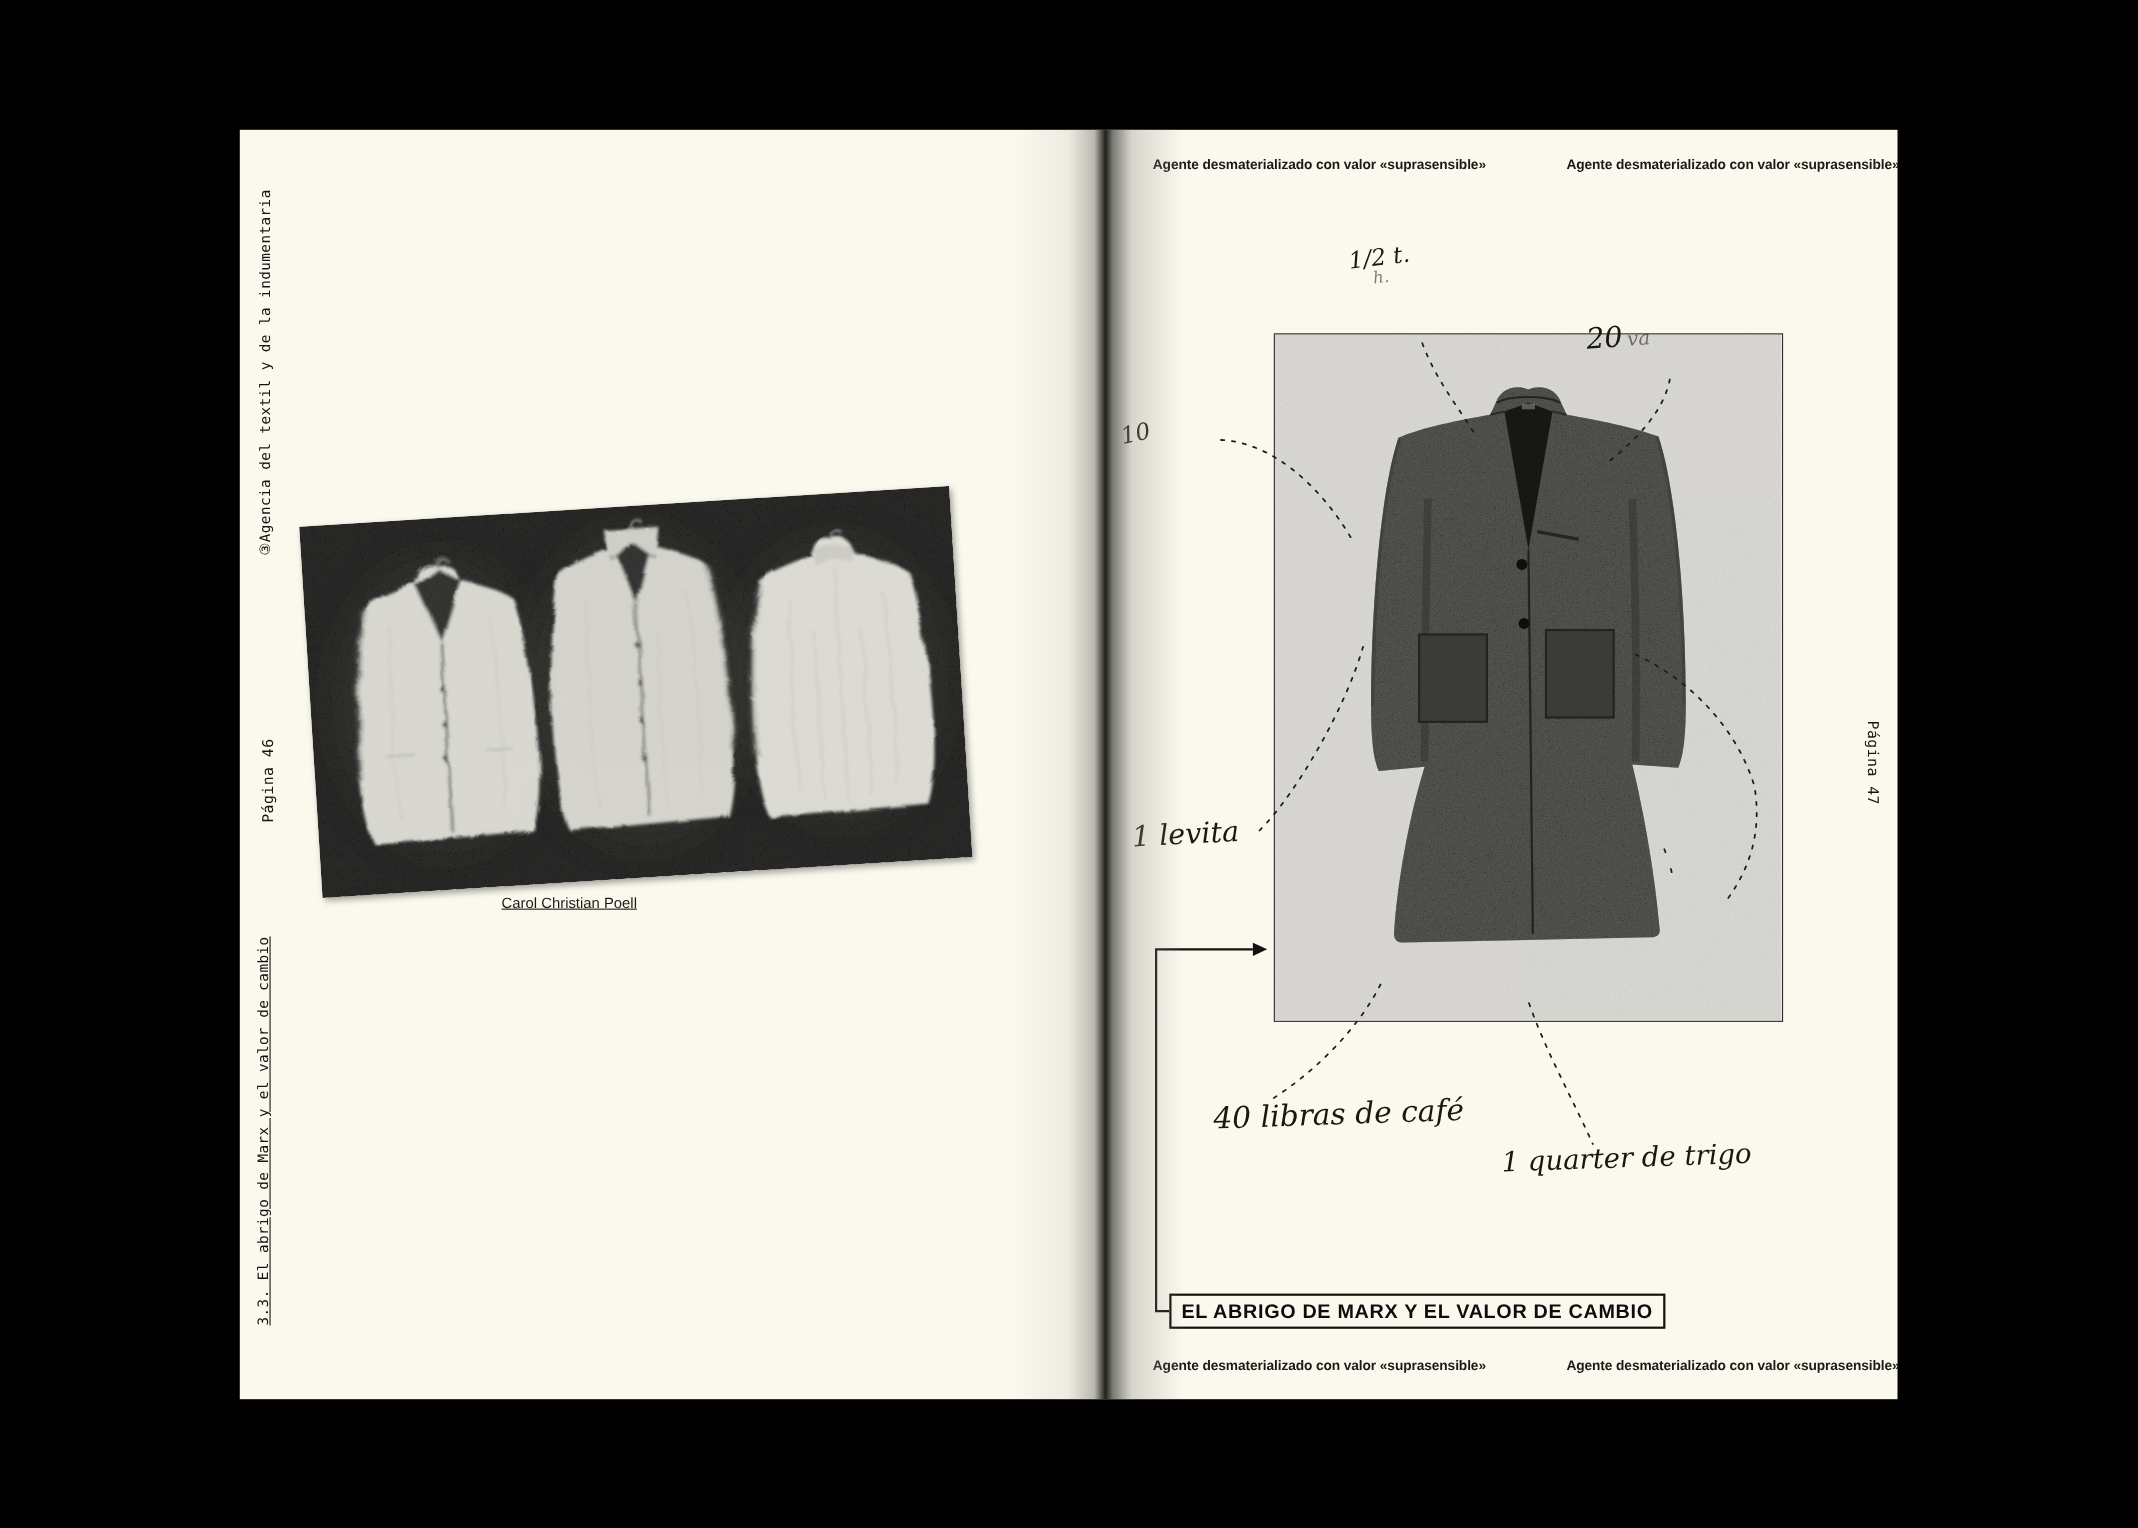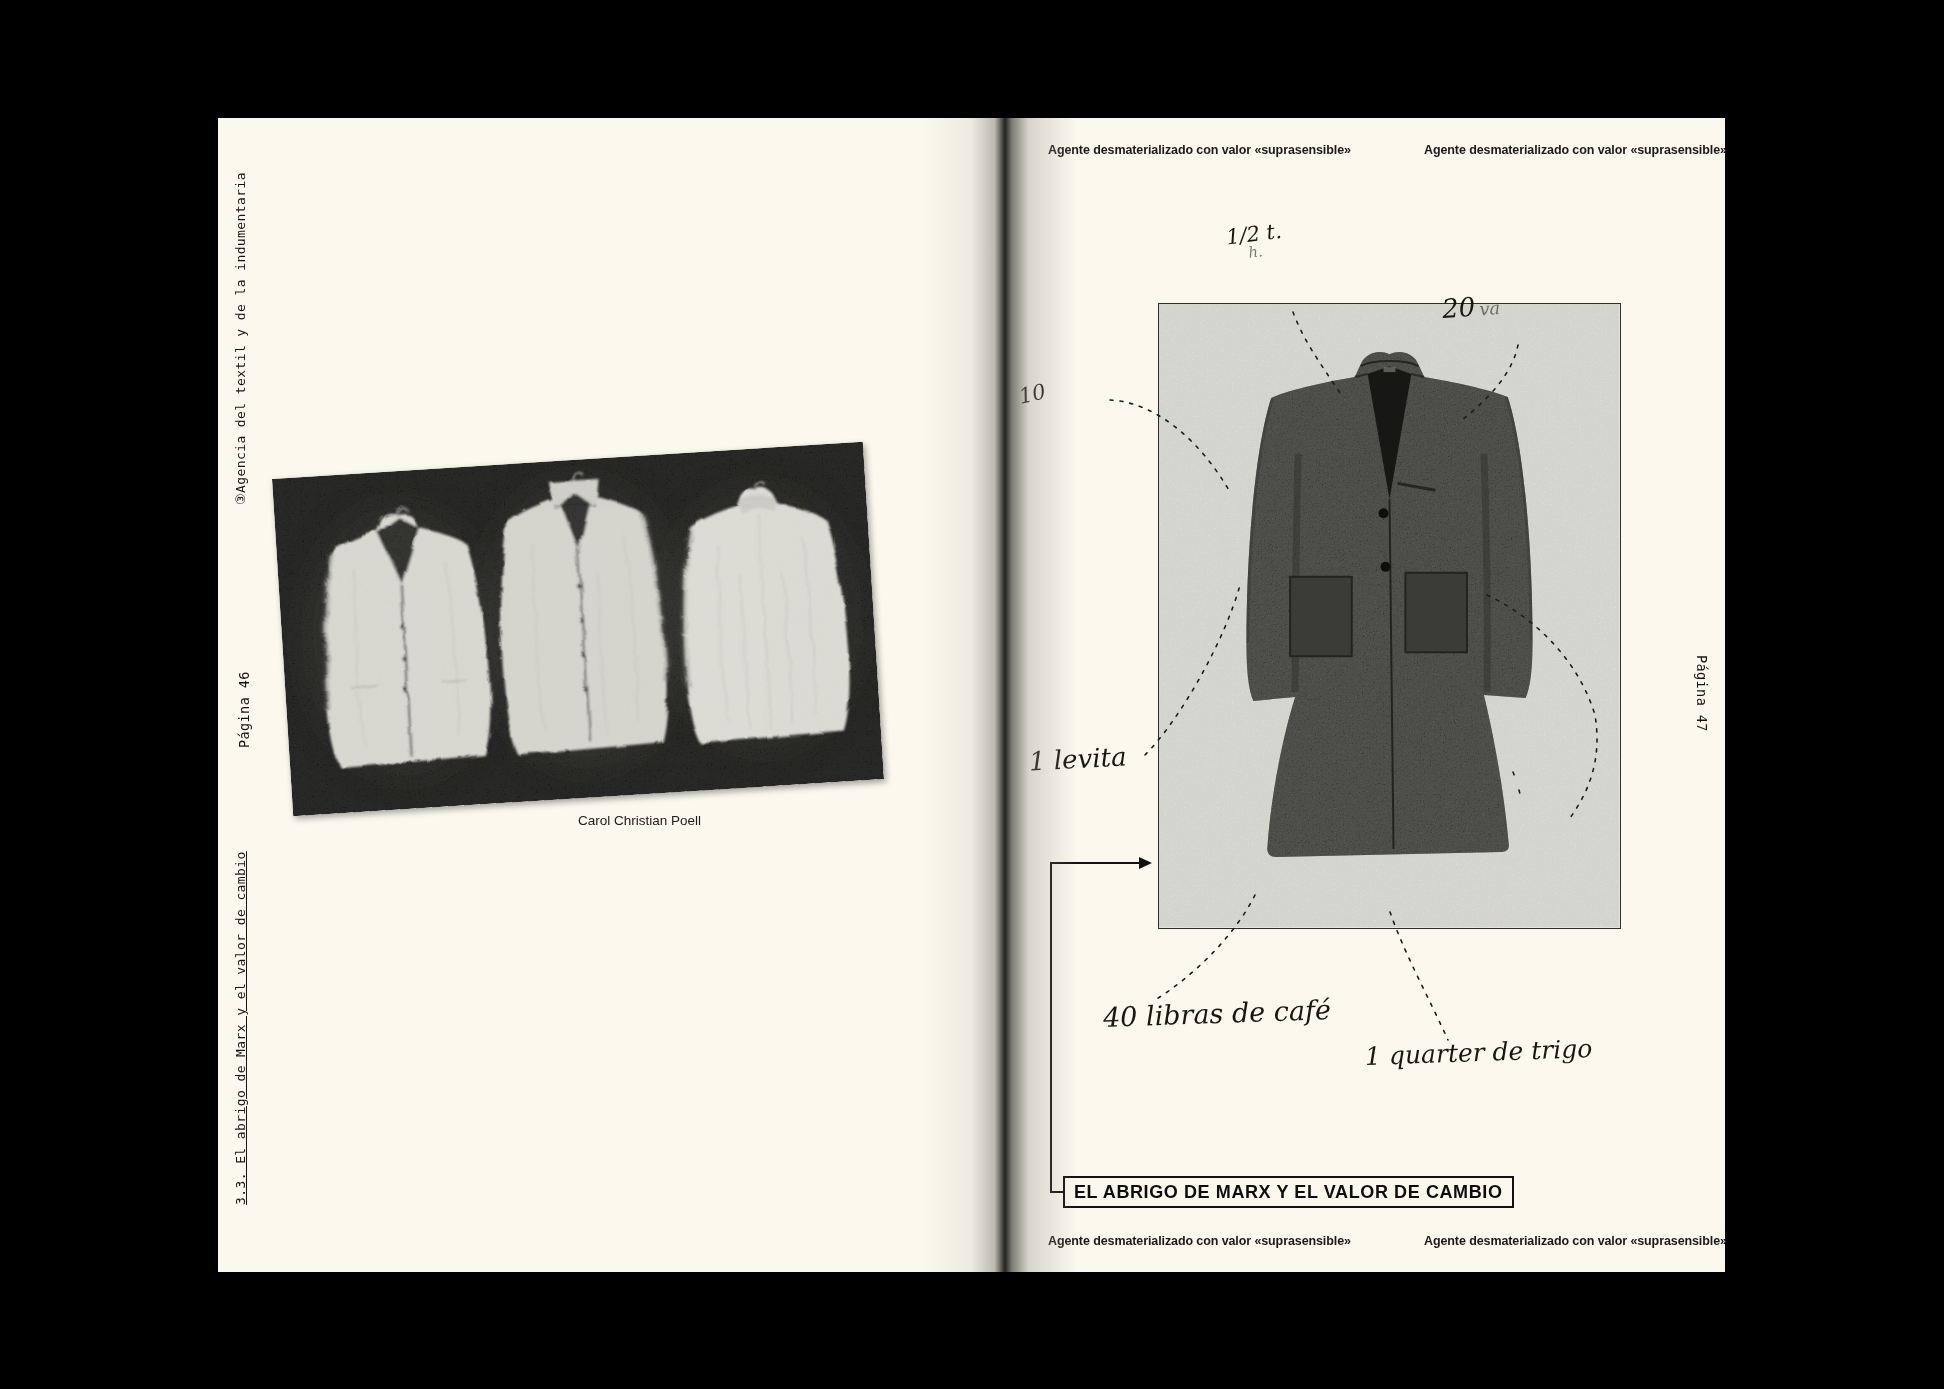--- a/index.html
+++ b/index.html
@@ -28,22 +28,22 @@
   
   .vtext{position:absolute;font-family:"DejaVu Sans Mono",monospace;font-size:13px;
          color:var(--ink);white-space:nowrap;transform-origin:0 0;letter-spacing:.4px;}
   .vt-top{left:15px;top:387px;transform:rotate(-90deg);}
   .vt-page{left:18px;top:630px;transform:rotate(-90deg);font-size:13.5px;}
   .vt-chapter{left:15px;top:1087px;transform:rotate(-90deg);text-decoration:underline;}
   .vt-page-r{left:705px;top:537px;transform:rotate(90deg);font-size:13.5px;}
   
   .photo{position:absolute;left:64px;top:342px;width:592px;height:338px;
          transform:rotate(-3.6deg);box-shadow:2px 3px 6px rgba(0,0,0,.35);}
-  .caption{position:absolute;left:238px;top:695px;width:245px;text-align:right;
-           font-size:13.5px;color:#1c1c1a;}
+  .caption{position:absolute;left:238px;top:695px;width:245px;text-align:left;
+           font-size:13.5px;color:#1c1c1a;text-decoration:underline;}
   
   .runhead{position:absolute;font-weight:700;font-size:12.5px;letter-spacing:-.1px;color:#1a1a18;white-space:nowrap;}
   .rh-tl{left:43px;top:25px;} .rh-tr{left:419px;top:25px;}
   .rh-bl{left:43px;top:1116px;} .rh-br{left:419px;top:1116px;}
   
   .coatbox{position:absolute;left:153px;top:185px;width:463px;height:626px;
            border:1.5px solid #2e2e2a;background:var(--coat-bg);}
   .coatbox svg{display:block;}
   
   .hand{position:absolute;font-family:"DejaVu Serif",serif;font-style:italic;color:#18180f;white-space:nowrap;}

